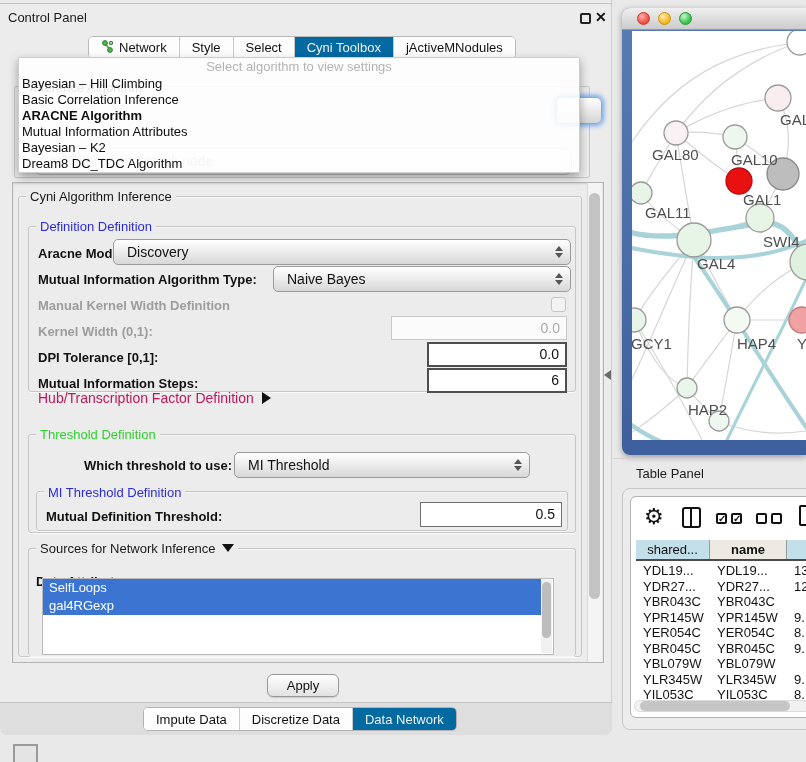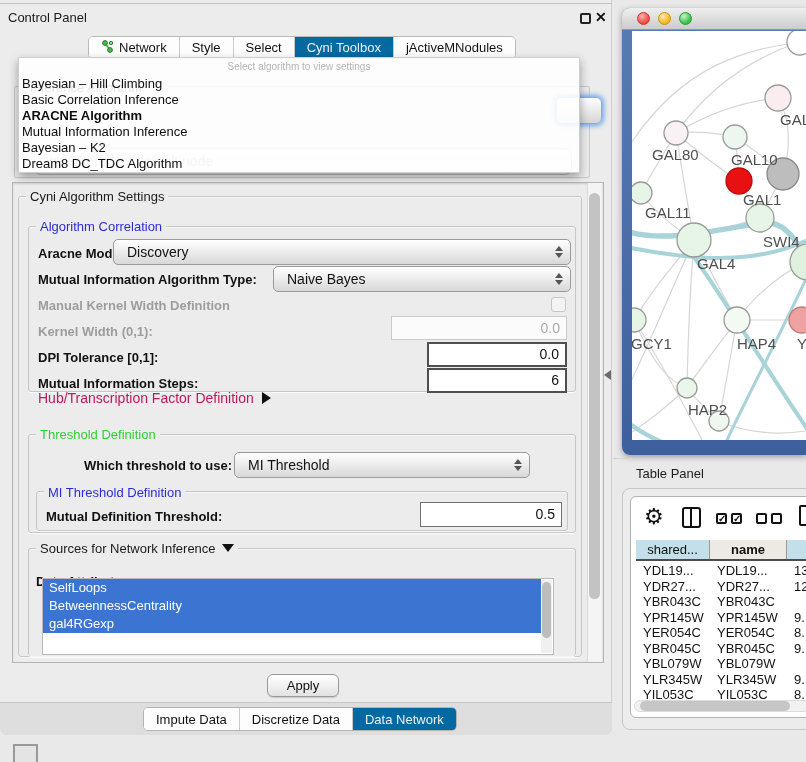--- a/index.html
+++ b/index.html
@@ -28,21 +28,21 @@
   .ghost-title { left:26px; top:80px; font-size:13px; color:#333; background:#ececec; padding:0 4px; }
   .ghost-combo-blue { left:556px; top:97px; width:46px; height:27px; border-radius:6px;
     background:linear-gradient(#ffffff,#d5d5d5); border:1px solid #8fa9d6; box-shadow:0 0 5px 2px #74a9e8; }
   .ghost-combo-net { left:34px; top:148px; width:538px; height:27px; border-radius:7px;
     background:linear-gradient(#fafafa,#ededed); border:1px solid #bcbcbc; color:#a9a9a9; font-size:14px;
     line-height:25px; padding-left:14px; }
 
   
   .popup { left:18px; top:57px; width:562px; height:116px; background:rgba(255,255,255,0.88);
     border:1px solid #cfcfcf; border-radius:0 0 2px 2px; box-shadow:0 4px 10px rgba(0,0,0,0.35); z-index:20; }
-  .popup-placeholder { height:18px; text-align:center; color:#b4b4b4; font-size:10px; line-height:18px; }
+  .popup-placeholder { height:18px; text-align:center; color:#b4b4b4; font-size:13px; line-height:18px; }
   .popup-item { height:16px; line-height:16px; font-size:13px; color:#0d0d0d; padding-left:3px; white-space:nowrap; }
   .popup-item.bold { font-weight:bold; }
 
   
   .scrollbox { left:12px; top:182px; width:592px; height:481px; background:#ececec;
     border:1px solid #b5b5b5; box-shadow:inset 0 1px 2px rgba(0,0,0,.12); overflow:hidden; }
   .vscroll-track { left:587px; top:183px; width:15px; height:479px; background:#f4f4f4; border-left:1px solid #dadada; }
   .vscroll-thumb { left:589px; top:193px; width:11px; height:406px; background:#c3c3c3; border-radius:6px; }
 
   .fieldset { border:1px solid #c6c6c6; border-radius:3px; box-shadow:0 1px 0 rgba(255,255,255,.8), inset 0 1px 0 rgba(255,255,255,.6); }
@@ -166,34 +166,34 @@
   <div class="abs ghost-fieldset"></div>
   <div class="abs ghost-title">Inference Algorithm</div>
   <div class="abs ghost-combo-blue"></div>
   <div class="abs ghost-combo-net">galFiltered.sif default node</div>
 
   <div class="abs popup">
     <div class="popup-placeholder">Select algorithm to view settings</div>
     <div class="popup-item">Bayesian – Hill Climbing</div>
     <div class="popup-item">Basic Correlation Inference</div>
     <div class="popup-item bold">ARACNE Algorithm</div>
-    <div class="popup-item">Mutual Information Inference</div>
+    <div class="popup-item">Mutual Information Attributes</div>
     <div class="popup-item">Bayesian – K2</div>
     <div class="popup-item">Dream8 DC_TDC Algorithm</div>
   </div>
 
   <div class="abs scrollbox"></div>
   <div class="abs vscroll-track"></div>
   <div class="abs vscroll-thumb"></div>
 
   <div class="abs fieldset" style="left:18px; top:196px; width:564px; height:461px;"></div>
-  <span class="legend black" style="left:26px; top:189px;">Cyni Algorithm Settings</span>
+  <span class="legend black" style="left:26px; top:189px;">Cyni Algorithm Inference</span>
 
   <div class="abs fieldset" style="left:28px; top:226px; width:548px; height:166px;"></div>
-  <span class="legend blue" style="left:36px; top:219px;">Algorithm Correlation</span>
+  <span class="legend blue" style="left:36px; top:219px;">Definition Definition</span>
 
   <span class="lbl" style="left:38px; top:246px;">Aracne Mode:</span>
   <div class="combo" style="left:113px; top:239px; width:458px; height:26px;">
     <span class="combo-text">Discovery</span>
     <span class="combo-arrows">
         <span class="arr-up"></span>
         <span class="arr-dn"></span>
       </span>
   </div>
 
@@ -236,21 +236,20 @@
   <span class="legend blue" style="left:44px; top:485px;">MI Threshold Definition</span>
   <span class="lbl" style="left:46px; top:509px;">Mutual Definition Threshold:</span>
   <div class="field soft" style="left:420px; top:502px; width:142px; height:25px; line-height:23px;">0.5</div>
 
   <div class="abs fieldset" style="left:28px; top:548px; width:548px; height:108px; border-bottom:none;"></div>
   <span class="legend black" style="left:36px; top:541px;"><span>Sources for Network Inference</span><span class="tri-down"></span></span>
   <span class="lbl" style="left:36px; top:562px;margin-top:12px;">Data Attributes</span>
 
   <div class="abs attr-list">
     <div class="attr-item">SelfLoops</div>
-    <div class="attr-item">BetweennessCentrality</div>
     <div class="attr-item">gal4RGexp</div>
     <div class="attr-scroll">
         <div class="attr-thumb"></div>
       </div>
   </div>
 
   <div class="abs apply-btn">Apply</div>
   <div class="abs cp-divider"></div>
   <div class="abs cp-bottom"></div>
   <div class="abs btabbar">

